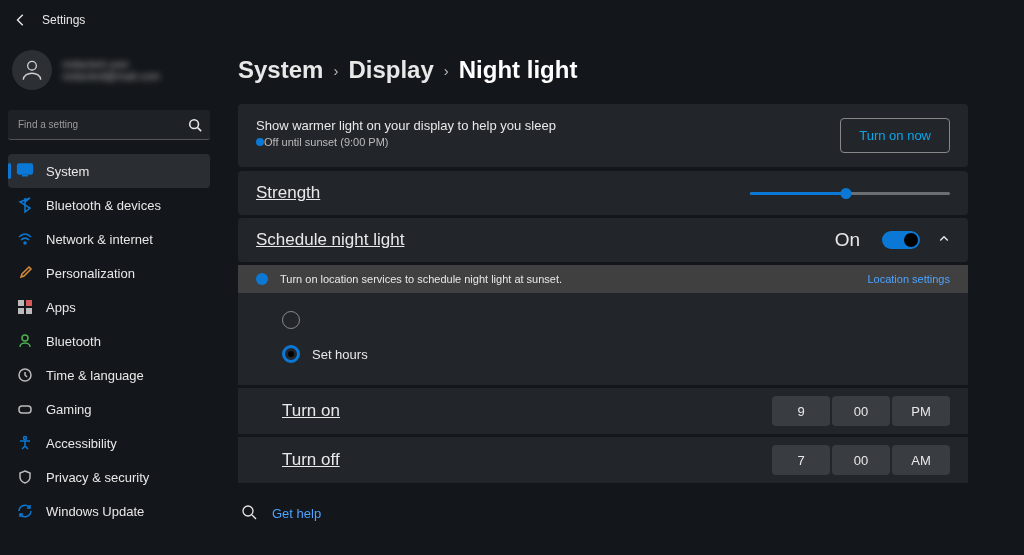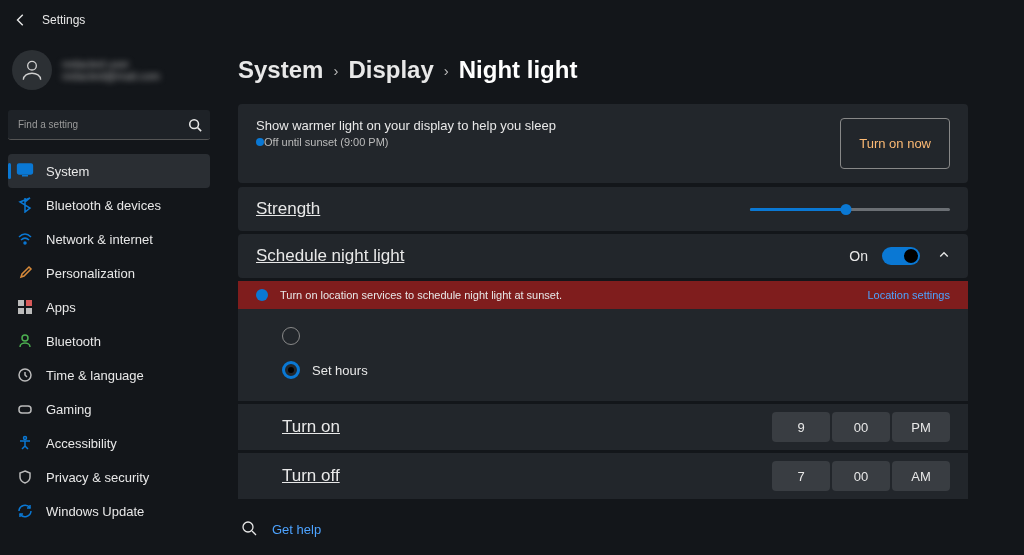--- a/index.html
+++ b/index.html
@@ -37,40 +37,40 @@
 .crumb .sep { color:#bbb; font-size:15px; }
 .crumb .cur { color:#fff; }
 
 .card { background:#22262b; border-radius:4px; margin-bottom:4px; }
 .row { display:flex; align-items:center; padding:14px 18px; }
 .row.info { align-items:flex-start; }
 .desc { flex:1; }
 .desc .d1 { font-size:13px; color:#e8e8e8; margin-bottom:3px; }
 .status-line { display:flex; align-items:center; font-size:11px; color:#bbb; }
 .dot-blue { width:8px; height:8px; border-radius:50%; background:#0a78d4; }
-.btn-outline { border:1px solid #888; background:transparent; color:#fdba74; padding:17px 18px; border-radius:4px; font-size:13px; cursor:pointer; }
+.btn-outline { border:1px solid #888; background:transparent; color:#0ea5e9; padding:9px 18px; border-radius:4px; font-size:13px; cursor:pointer; }
 
 .card2 { background:#22262b; border-radius:4px; margin-bottom:3px; }
 .row2 { display:flex; align-items:center; padding:10px 18px; min-height:44px; }
 .lbl { flex:1; font-size:17px;text-decoration:underline; }
 
 
 .slider-wrap { width:200px; height:14px; position:relative; }
 .track { position:absolute; top:6px; left:0; right:0; height:3px; background:#6b6f74; border-radius:2px; }
 .track-fill { position:absolute; top:6px; left:0; height:3px; background:#0a78d4; border-radius:2px; width:48%; }
 .thumb { position:absolute; top:2px; left:48%; width:11px; height:11px; border-radius:50%; background:#0a78d4; transform:translateX(-50%); }
 
 
-.toggle-lbl { margin-right:14px; font-size:14px; }
+.toggle-lbl { margin-right:22px; font-size:19px; }
 .toggle { width:38px; height:18px; border-radius:10px; background:#0a78d4; position:relative; cursor:pointer; }
 .toggle .knob { position:absolute; right:2px; top:2px; width:14px; height:14px; border-radius:50%; background:#000; }
 .chev-wrap { margin-left:18px; cursor:pointer; }
 .chev-wrap svg { width:12px; height:12px; stroke:#e8e8e8; stroke-width:1.8; fill:none; }
 
-.notice { background:#7f1d1d; display:flex; align-items:center; padding:8px 18px; font-size:11px; }
+.notice { background:#404040; display:flex; align-items:center; padding:8px 18px; font-size:11px; }
 .notice .ico2 { width:12px; height:12px; border-radius:50%; background:#0a78d4; margin-right:12px; }
 .notice .msg { flex:1; color:#e8e8e8; }
 .notice .link { color:#4da3ff; cursor:pointer; }
 
 .radio-block { background:#22262b; padding:10px 0 14px 0; margin-bottom:3px; }
 .radio-row { display:flex; align-items:center; gap:12px; padding:8px 18px 8px 44px; cursor:pointer; }
 .radio { width:18px; height:18px; border-radius:50%; border:1.5px solid #888; position:relative; }
 .radio.sel { border:3px solid #0a78d4; }
 .radio.sel::after { content:""; position:absolute; inset:3px; border-radius:50%; background:#000; }
 .radio-label { font-size:13px; }

